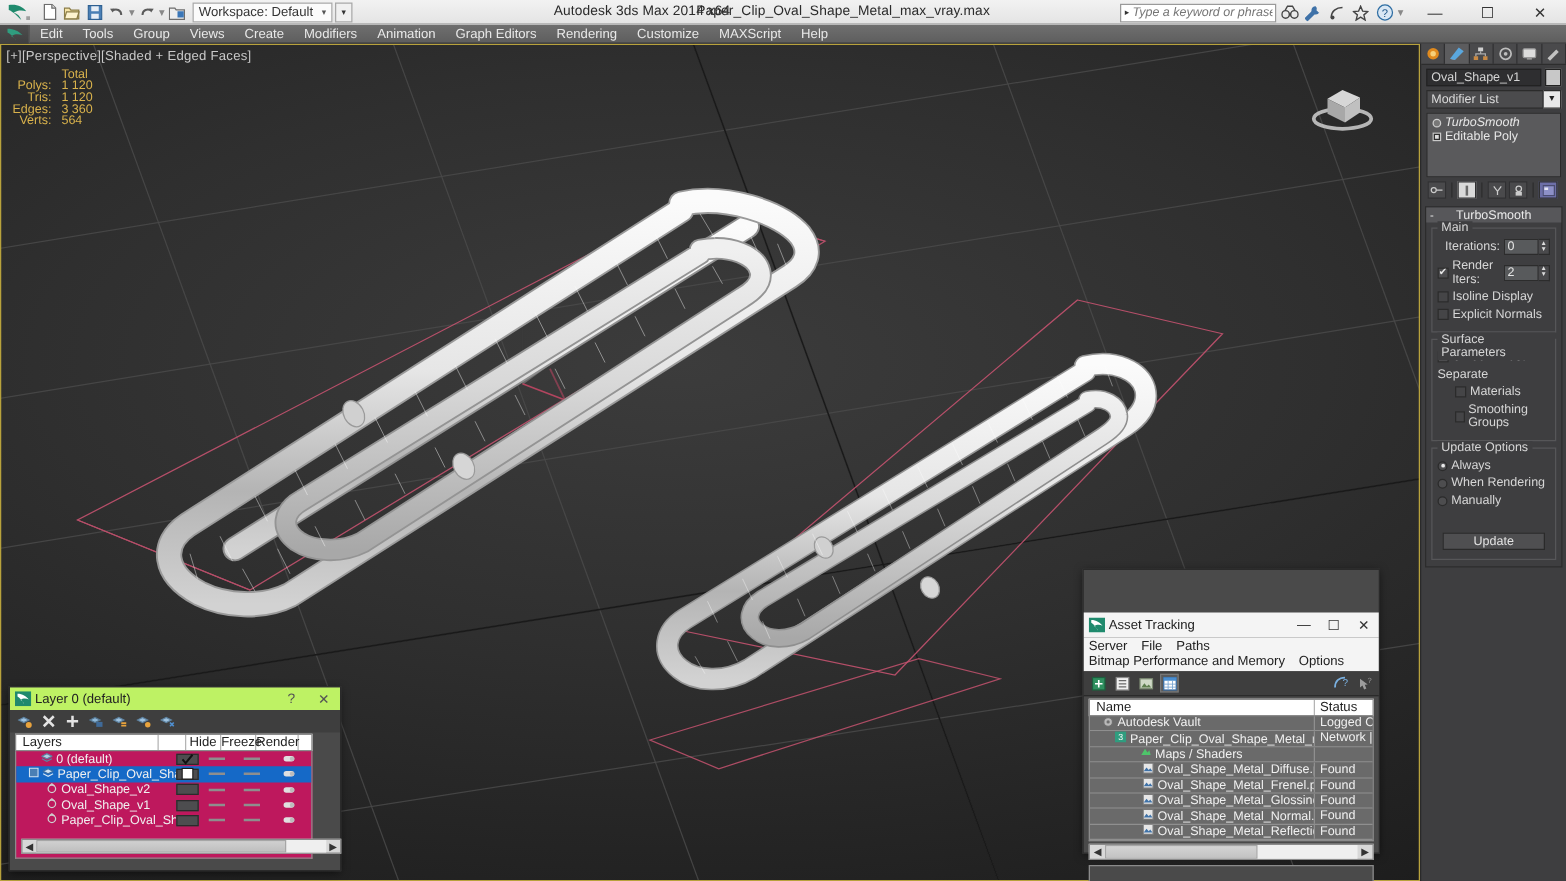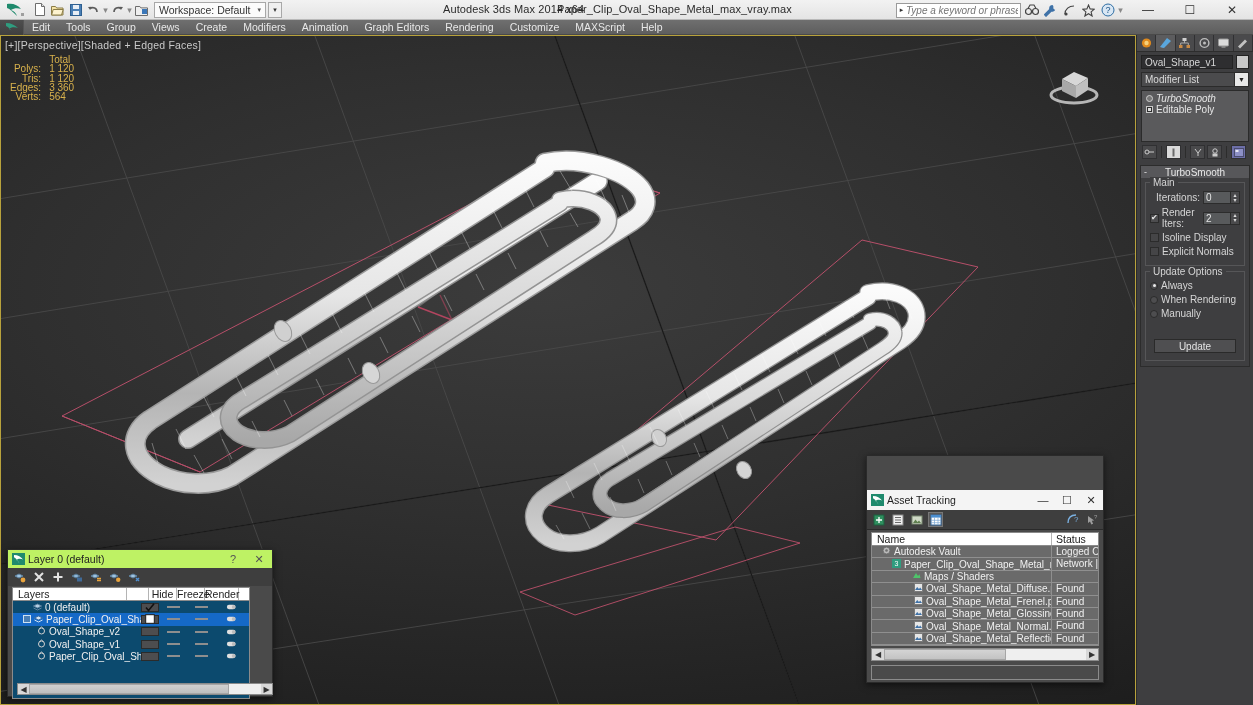--- a/index.html
+++ b/index.html
@@ -149,21 +149,21 @@
   .lw-ctl { display:flex; }
   .lw-ctl div { width:26px; height:18px; display:flex; align-items:center; justify-content:center; font-size:11px; color:#555;}
   .lw-tools { height:18px; background:#3e3e3e; display:flex; align-items:center; padding:0 5px; gap:6px; }
   .lt { width:13px; height:13px; display:flex; align-items:center; justify-content:center; }
   .lw-table { margin:1px 22px 0 4px; }
   .lw-head { display:flex; height:14px; background:#fff; color:#222; border:1px solid #8b8b8b; }
   .lw-head .c { font-size:10.5px; line-height:13px; border-right:1px solid #b4b4b4; text-align:center; }
   .lw-head .cname { flex:1; text-align:left; padding-left:5px; }
   .lw-head .cw { width:28px; }
   .lw-head .clast { width:10px; border-right:0; }
-  .lw-body { border:1px solid #8b8b8b; border-top:0; height:98px; background:#0c4a6e; position:relative;}
+  .lw-body { border:1px solid #8b8b8b; border-top:0; height:86px; background:#be185d; position:relative;}
   .lrow { display:flex; height:12.3px; align-items:center; }
   .lrow.sel { background:#1569c7; }
   .lrow .nm { flex:1; display:flex; align-items:center; gap:3px; font-size:10px; color:#f0f0f0;
     white-space:nowrap; overflow:hidden; }
   .lrow .cell { width:28px; display:flex; align-items:center; justify-content:center; }
   .lrow .cell.chk { width:18px; }
   .dash { width:13px; height:2px; background:#8e8e8e; }
   .rendericon { width:12px; height:8px; }
   .lw-scroll { position:absolute; left:4px; bottom:3px; width:256px; height:12px; background:#d8d8d8;
     border:1px solid #8b8b8b; display:flex; align-items:center; }
@@ -610,20 +610,38 @@
       <div class="frow">
         <span class="chk dim"></span>
         <span>Isoline Display</span>
       </div>
       <div class="frow">
         <span class="chk dim"></span>
         <span>Explicit Normals</span>
       </div>
     </div>
 
+    <div class="group">
+      <span class="gtitle">Surface Parameters</span>
+      <div class="frow">
+        <span class="chk">✔</span>
+        <span>Smooth Result</span>
+      </div>
+      <div class="frow">
+        <span>Separate</span>
+      </div>
+      <div class="frow" style="padding-left:14px">
+        <span class="chk dim"></span>
+        <span>Materials</span>
+      </div>
+      <div class="frow" style="padding-left:14px">
+        <span class="chk dim"></span>
+        <span>Smoothing Groups</span>
+      </div>
+    </div>
 
     <div class="group">
       <span class="gtitle">Update Options</span>
       <div class="frow">
         <span class="rad on"></span>
         <span>Always</span>
       </div>
       <div class="frow">
         <span class="rad"></span>
         <span>When Rendering</span>
@@ -644,20 +662,27 @@
           <rect x="0" y="0" width="13" height="12" fill="#1f8a6d"></rect>
           <path d="M2 2 C6 2 9 4 11 6.5 C9 5.5 6 5.5 4.5 7 C6 8 6.8 9 7.5 10.5 C5.5 7.5 4 5 2 4.2 Z" fill="#fff"></path>
         </svg>
     </span>
     <span class="tx">Asset Tracking</span>
     <span class="aw-ctl">
       <div>—</div>
       <div>☐</div>
       <div class="close">✕</div>
     </span>
+  </div>
+  <div class="aw-menu">
+    <span>Server</span>
+    <span>File</span>
+    <span>Paths</span>
+    <span>Bitmap Performance and Memory</span>
+    <span>Options</span>
   </div>
   <div class="aw-tools">
     <div class="tbtn">
       <svg width="12" height="12" viewBox="0 0 12 12">
           <rect x="1" y="1" width="10" height="10" fill="#2f8f5f" stroke="#1d5e3e"></rect>
           <path d="M3 6 h6 M6 3 v6" stroke="#fff" stroke-width="1.3"></path>
         </svg>
     </div>
     <div class="tbtn">
       <svg width="12" height="12" viewBox="0 0 12 12">

